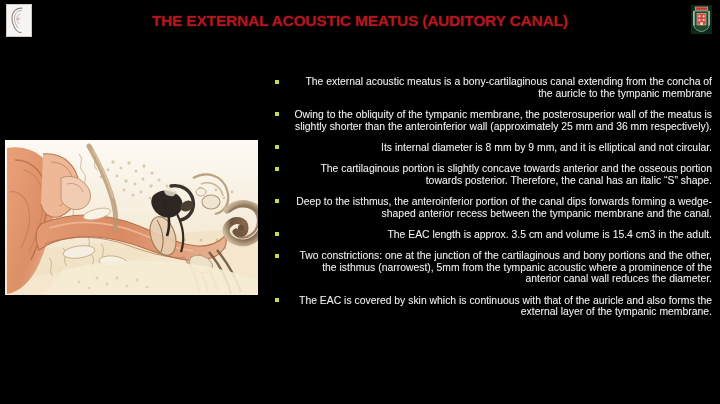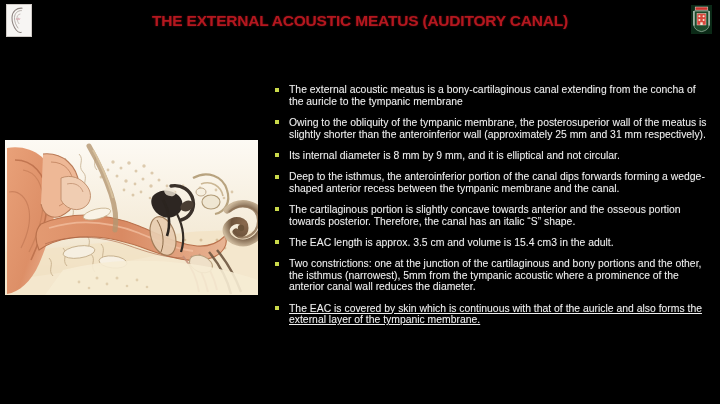--- a/index.html
+++ b/index.html
@@ -63,33 +63,34 @@
     width: 253px; height: 155px;
     background: #fdfbf7;
     overflow: hidden;
     border: 0;
   }
   #anatomy-figure svg { display: block; }
 
   
   #bullet-list {
     position: absolute;
-    left: 272px; top: 84px;
+    left: 272px; top: 76px;
     width: 440px;
+    text-align: right;
   }
   .bullet-item {
     position: relative;
     padding-left: 17px;
     margin-bottom: 9.5px;
     color: #efefef;
     font-size: 10.4px;
     line-height: 11.7px;
     text-shadow: 0 0 1px rgba(255,255,255,0.25);
   }
-  .bullet-item:last-child { margin-bottom: 9px; text-decoration: underline; }
+  .bullet-item:last-child { margin-bottom: 9px; }
   .bullet-marker {
     position: absolute;
     left: 3px; top: 3.5px;
     width: 4px; height: 4px;
     background: #c9d94a;
   }
   .bullet-text { display: block; }
 </style>
 </head>
 <body>
@@ -282,36 +283,36 @@
     </svg>
   </div>
 
   <div id="bullet-list">
     <div class="bullet-item">
       <span class="bullet-marker"></span>
       <span class="bullet-text">The external acoustic meatus is a bony-cartilaginous canal extending from the concha of the auricle to the tympanic membrane</span>
     </div>
     <div class="bullet-item">
       <span class="bullet-marker"></span>
-      <span class="bullet-text">Owing to the obliquity of the tympanic membrane, the posterosuperior wall of the meatus is slightly shorter than the anteroinferior wall (approximately 25 mm and 31 mm respectively).</span>
+      <span class="bullet-text">Owing to the obliquity of the tympanic membrane, the posterosuperior wall of the meatus is slightly shorter than the anteroinferior wall (approximately 25 mm and 36 mm respectively).</span>
     </div>
     <div class="bullet-item">
       <span class="bullet-marker"></span>
       <span class="bullet-text">Its internal diameter is 8 mm by 9 mm, and it is elliptical and not circular.</span>
     </div>
     <div class="bullet-item">
       <span class="bullet-marker"></span>
+      <span class="bullet-text">The cartilaginous portion is slightly concave towards anterior and the osseous portion towards posterior. Therefore, the canal has an italic “S” shape.</span>
+    </div>
+    <div class="bullet-item">
+      <span class="bullet-marker"></span>
       <span class="bullet-text">Deep to the isthmus, the anteroinferior portion of the canal dips forwards forming a wedge-shaped anterior recess between the tympanic membrane and the canal.</span>
     </div>
     <div class="bullet-item">
       <span class="bullet-marker"></span>
-      <span class="bullet-text">The cartilaginous portion is slightly concave towards anterior and the osseous portion towards posterior. Therefore, the canal has an italic “S” shape.</span>
-    </div>
-    <div class="bullet-item">
-      <span class="bullet-marker"></span>
       <span class="bullet-text">The  EAC length is  approx. 3.5 cm and volume is  15.4 cm3 in the adult.</span>
     </div>
     <div class="bullet-item">
       <span class="bullet-marker"></span>
       <span class="bullet-text">Two constrictions: one at the junction of the cartilaginous and bony portions and the other, the isthmus (narrowest), 5mm from the tympanic acoustic where a prominence of the anterior canal wall reduces the diameter.</span>
     </div>
     <div class="bullet-item">
       <span class="bullet-marker"></span>
       <span class="bullet-text">The EAC is covered by skin which is continuous with that of the auricle and also forms the external layer of the tympanic membrane.</span>
     </div>

